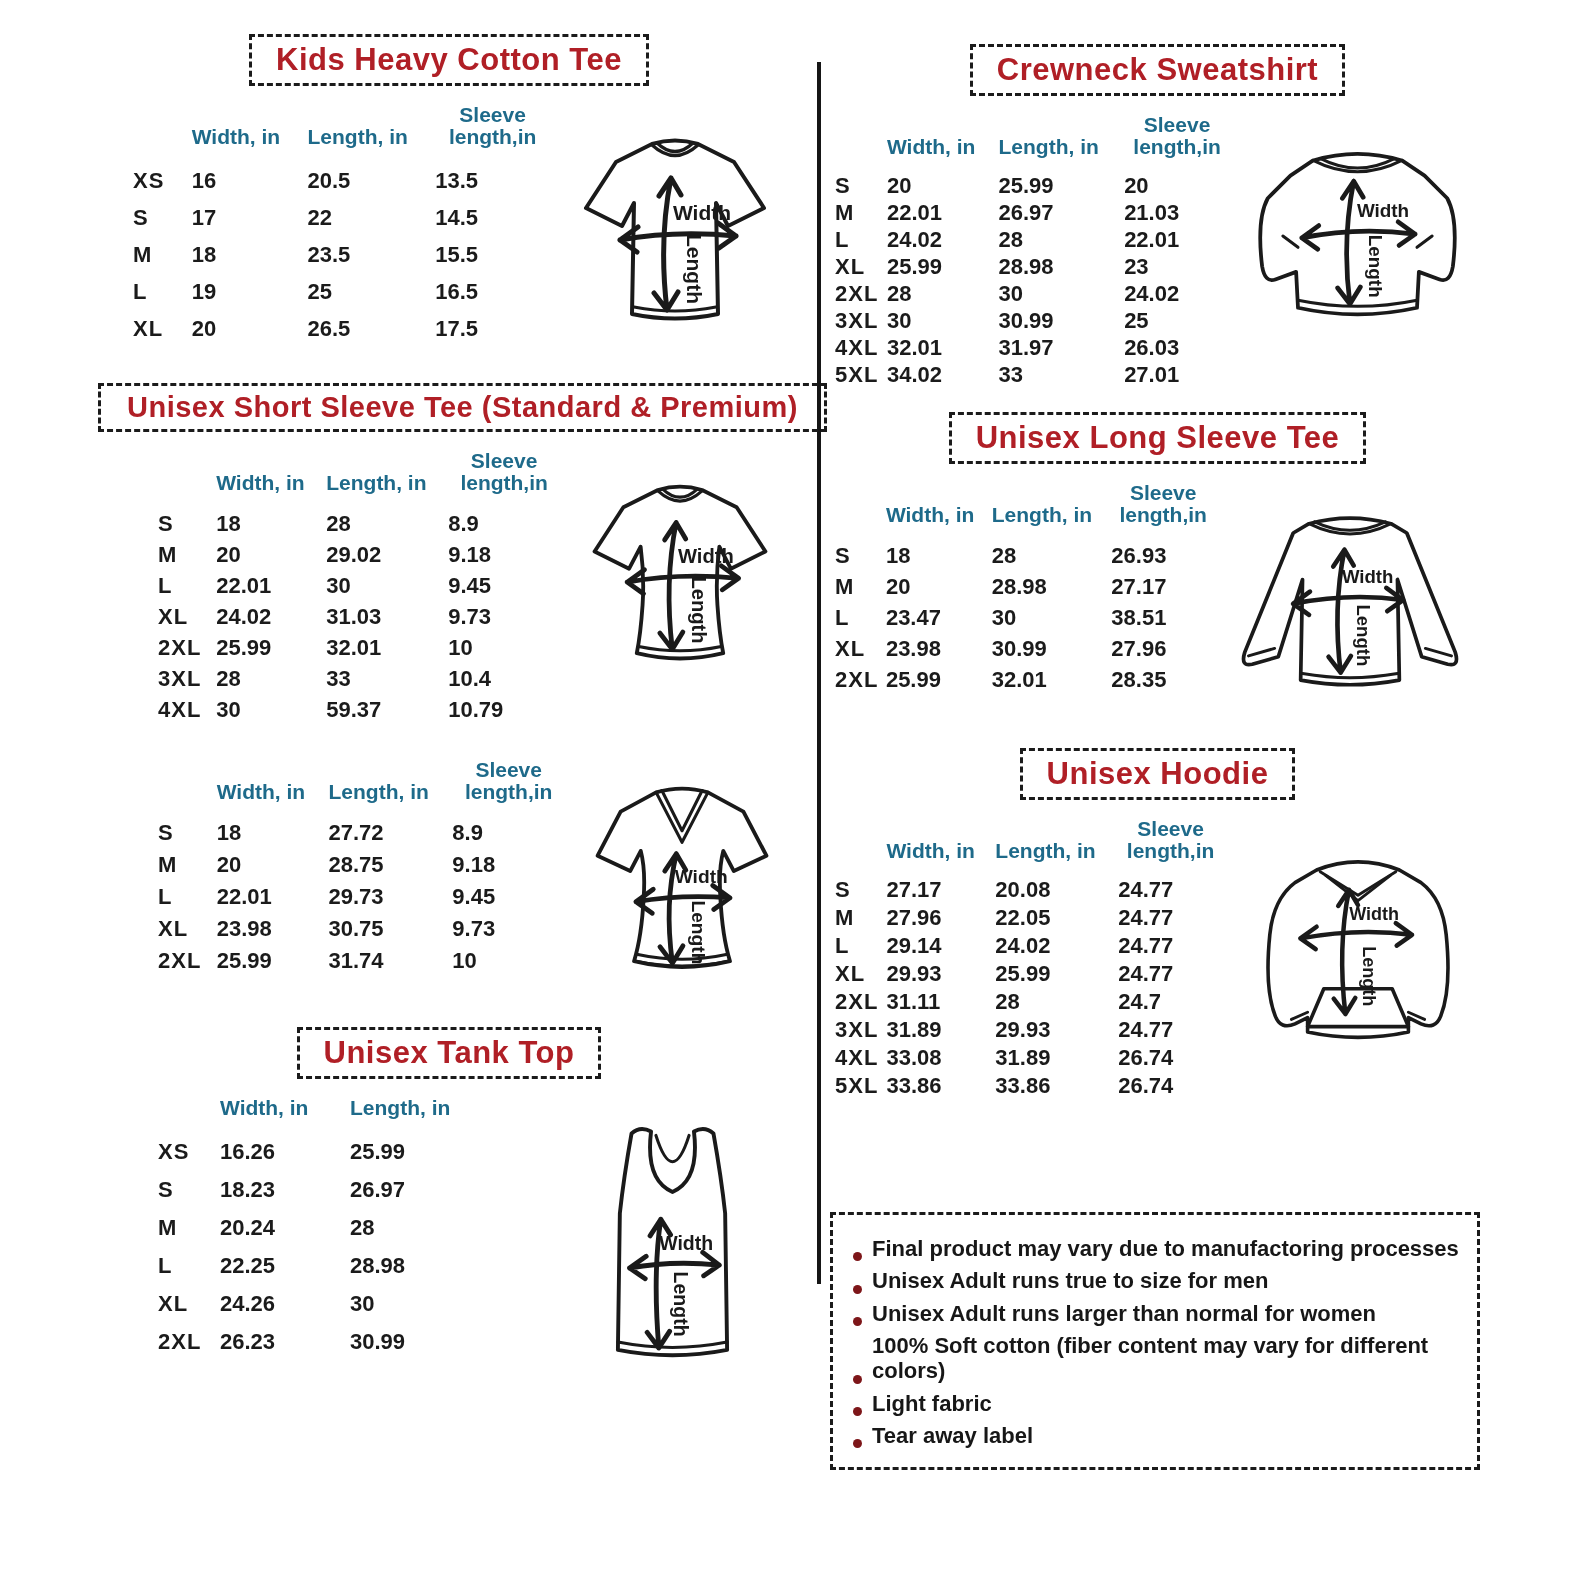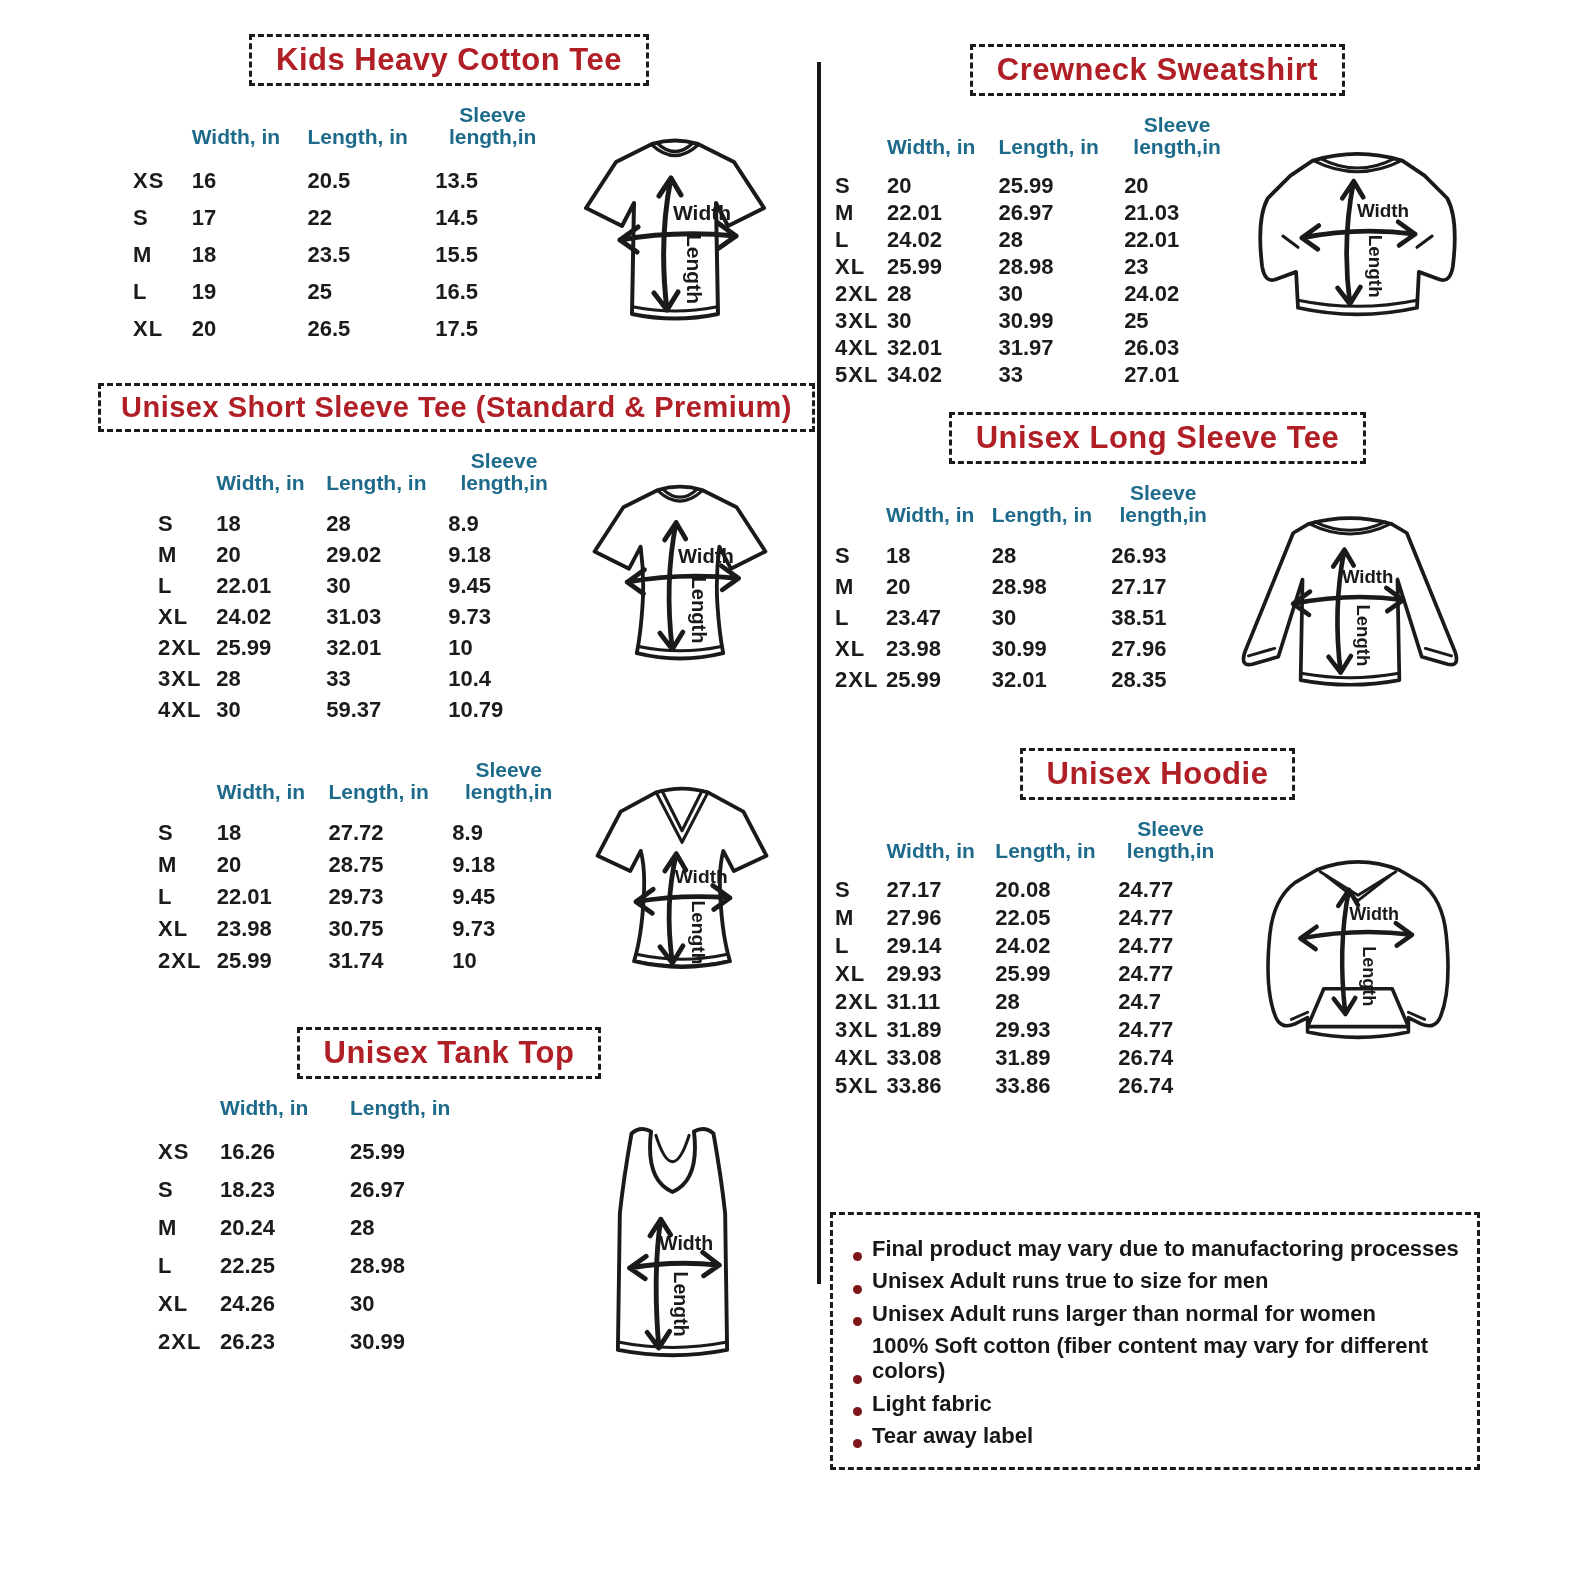--- a/index.html
+++ b/index.html
@@ -144,21 +144,21 @@
             <path class="a" d="M70 126 Q125 116 186 122 M70 126 L88 113 M70 126 L87 138 M186 122 L168 109 M186 122 L169 134"></path>
             <text x="152" y="106" text-anchor="middle" font-size="21">Width</text>
             <text x="137" y="155" text-anchor="middle" font-size="21" transform="rotate(90 137 155)">Length</text>
           </svg>
         </div>
       </div>
     </section>
 
     <section class="sec sec-short">
       <div class="title-wrap">
-        <div class="title-box" style="padding:5px 20px;font-size:29px;">Unisex Short Sleeve Tee (Standard &amp; Premium)</div>
+        <div class="title-box" style="padding:5px 26px;font-size:29px;">Unisex Short Sleeve Tee (Standard &amp; Premium)</div>
       </div>
       <div class="sec-body">
         <table class="size-table t-left rh31 ml60">
           <thead>
             <tr>
               <th></th>
               <th>Width, in</th>
               <th>Length, in</th>
               <th class="sleeve">Sleeve
 length,in</th>

